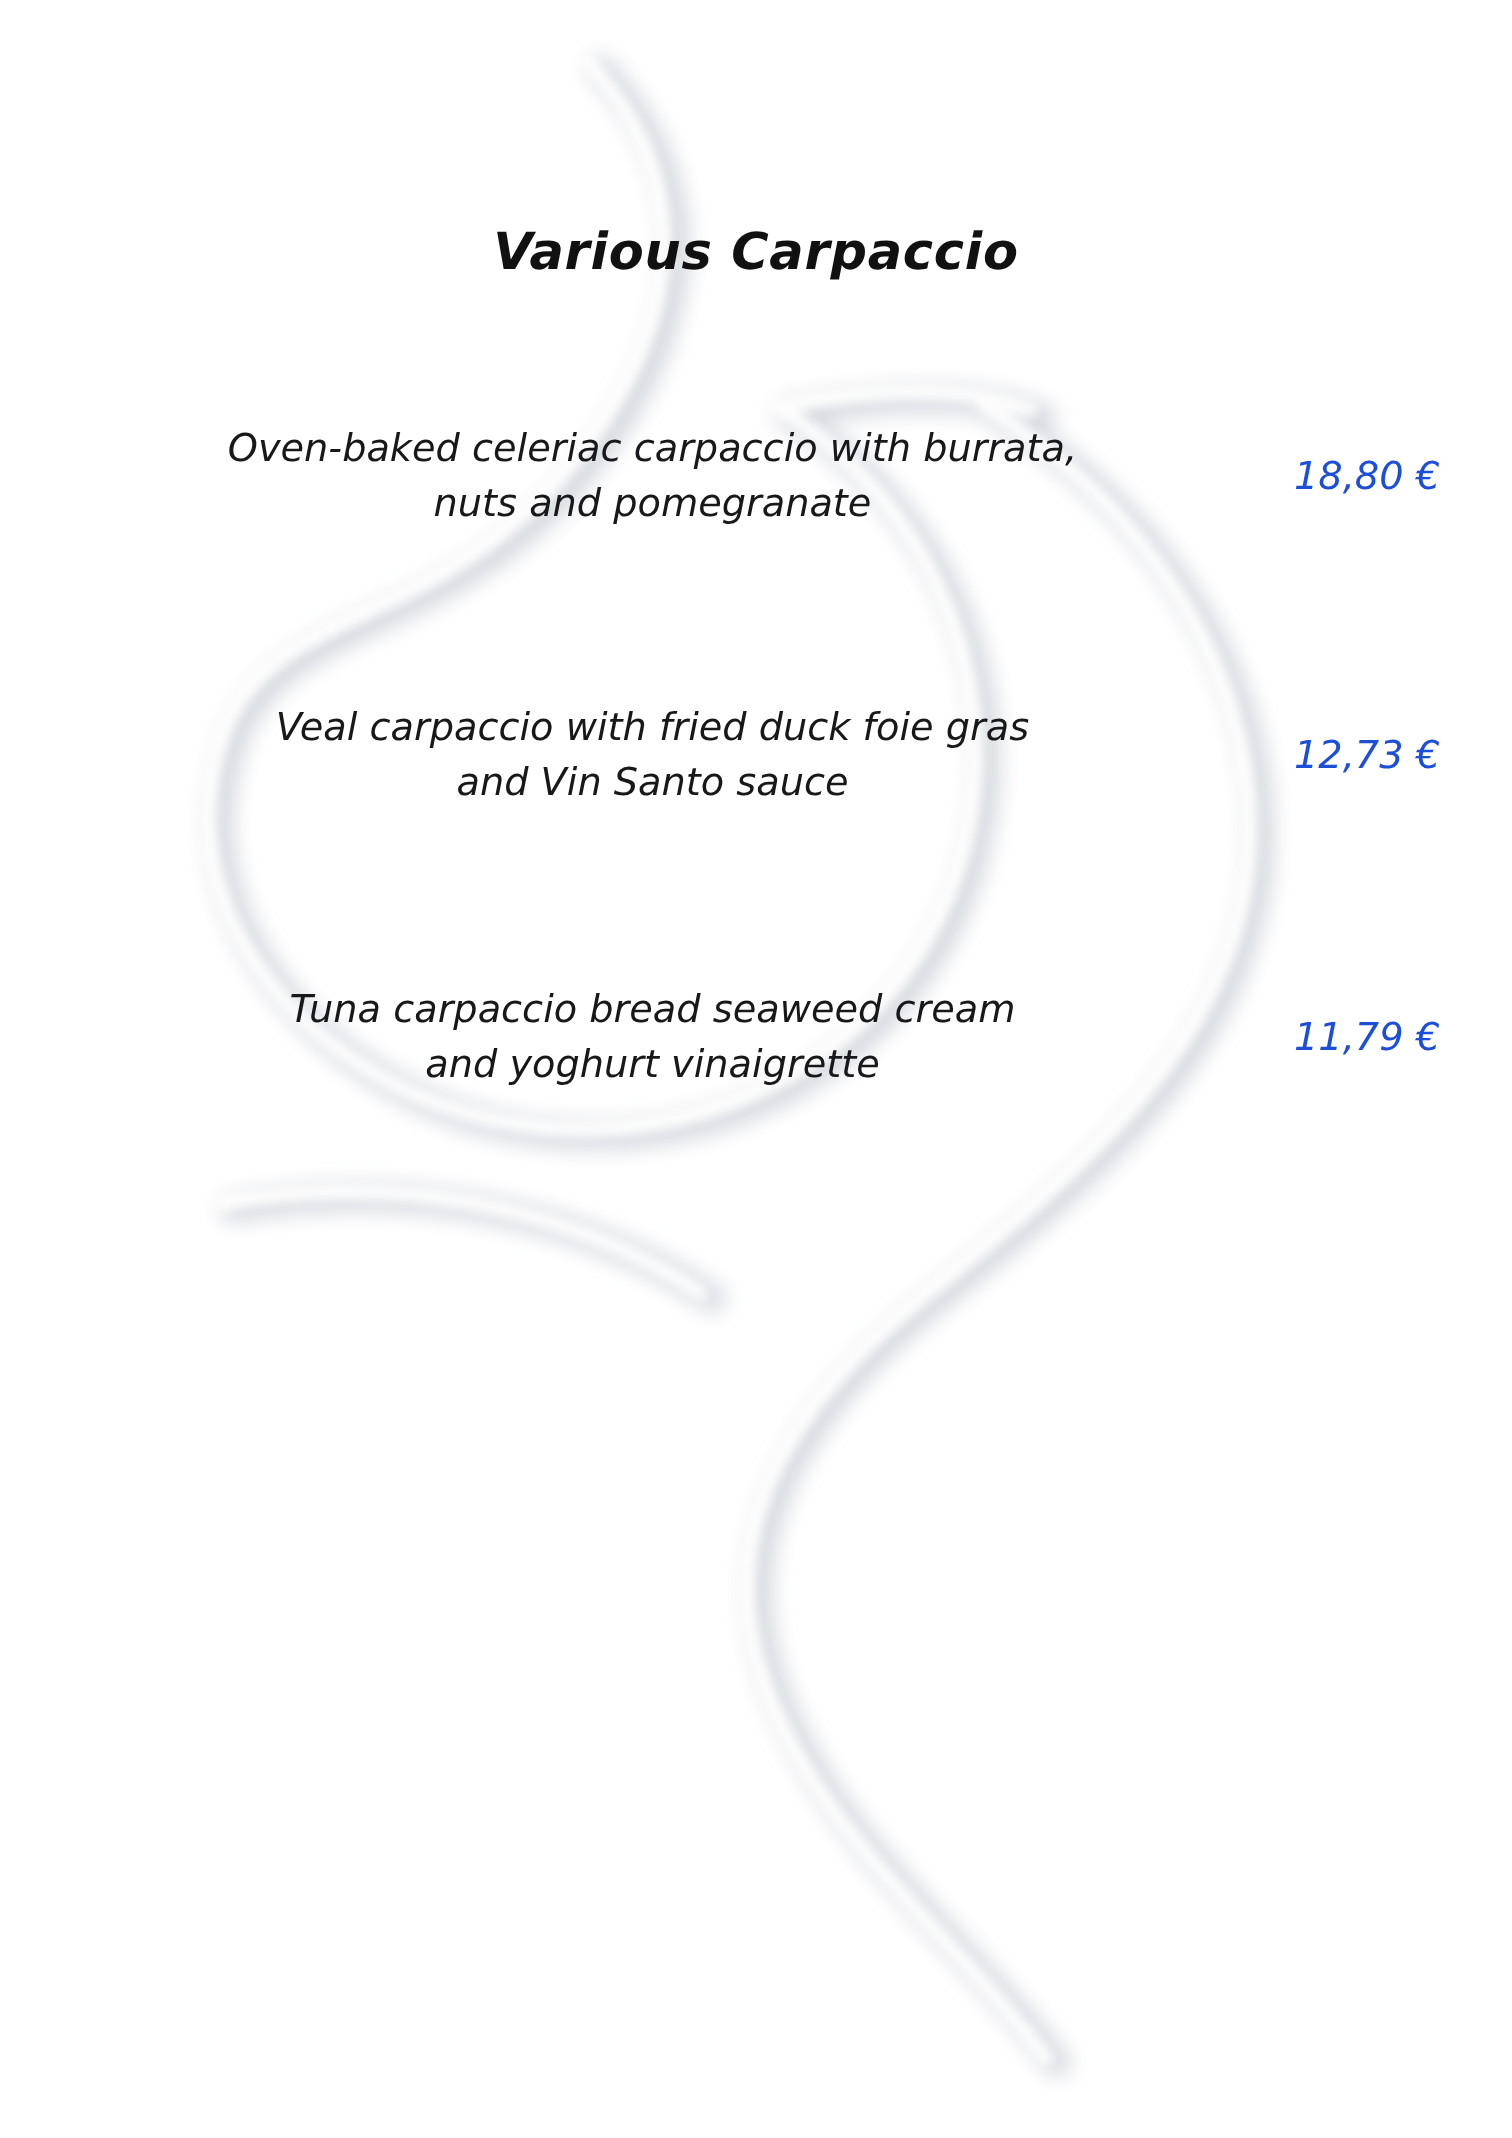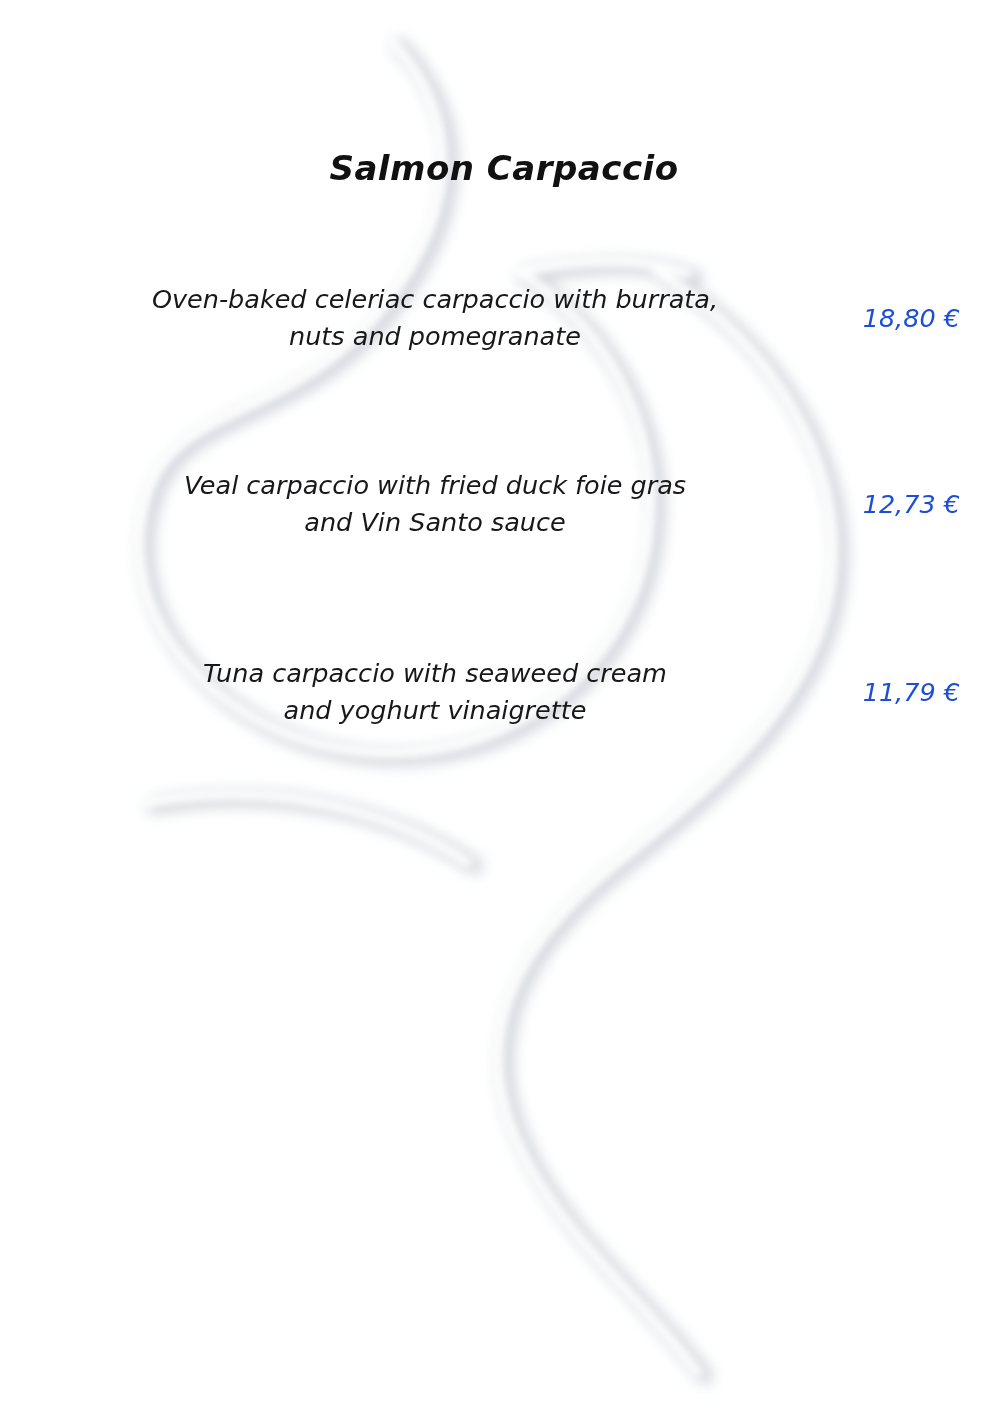--- a/index.html
+++ b/index.html
@@ -130,38 +130,38 @@
       <path d="M657 272 C 757 332, 837 442, 832 562 C 827 692, 717 782, 617 862
                C 517 942, 467 1032, 517 1142 C 557 1232, 637 1292, 697 1372"></path>
       <path d="M147 802 C 257 782, 377 802, 467 862"></path>
       <path d="M517 271 C 597 256, 647 259, 687 273"></path>
     </g>
   </svg>
 </div>
 
 <div class="page">
 
-  <div class="menu-title">Salmon Carpaccio</div>
+  <div class="menu-title">Various Carpaccio</div>
 
   <div class="items">
 
     <div class="menu-item i0">
       <div class="item-name">Oven-baked celeriac carpaccio with burrata,
 nuts and pomegranate</div>
       <div class="item-price">18,80 €</div>
     </div>
 
 
     <div class="menu-item i2">
       <div class="item-name">Veal carpaccio with fried duck foie gras
 and Vin Santo sauce</div>
       <div class="item-price">12,73 €</div>
     </div>
 
 
     <div class="menu-item i4">
-      <div class="item-name">Tuna carpaccio with seaweed cream
+      <div class="item-name">Tuna carpaccio bread seaweed cream
 and yoghurt vinaigrette</div>
       <div class="item-price">11,79 €</div>
     </div>
 
   </div>
 </div>
 
 </body></html>

